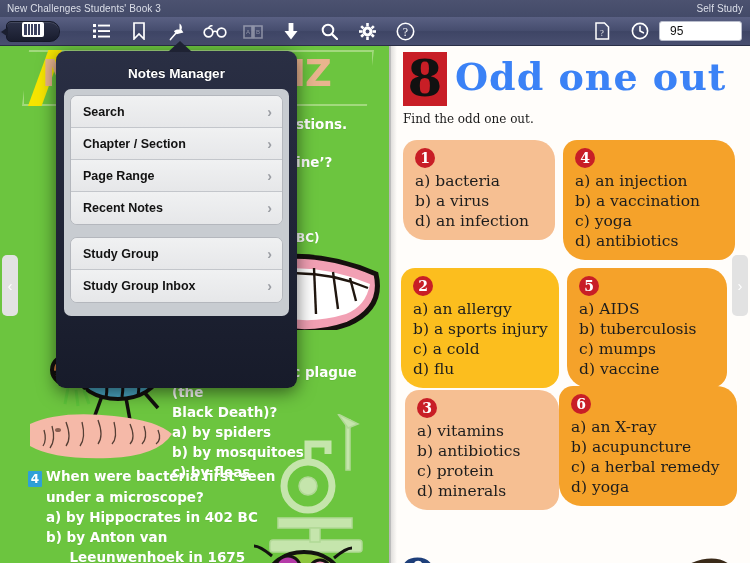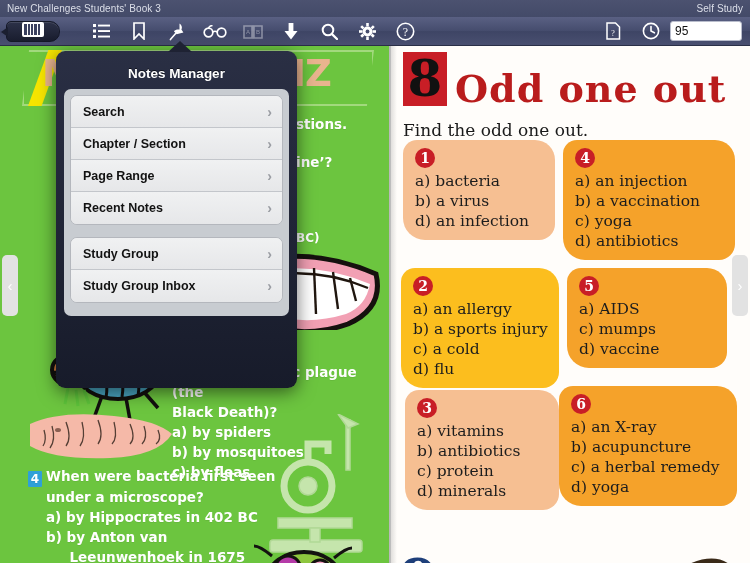--- a/index.html
+++ b/index.html
@@ -46,23 +46,23 @@
     display:flex; align-items:center; justify-content:center;
     box-shadow: inset 0 1px 0 rgba(255,255,255,.12);
   }
   .shelf-btn::before{
     content:""; position:absolute; left:-6px; top:5px;
     width:0;height:0;border-top:5px solid transparent;border-bottom:5px solid transparent;
     border-right:7px solid #1b1f30;
   }
   .tb-gap { flex: 1; }
   .page-input {
-    width: 72px; height: 20px; margin-right: 8px;
+    width: 83px; height: 20px; margin-right: 8px;
     background: #fff; border: 1px solid #b9bdcc; border-radius: 3px;
-    font-size: 12px; color: #111; padding: 0 4px;
+    font-size: 12px; color: #111; padding: 0 10px;
     font-family: "Liberation Sans", sans-serif;
   }
   .tb-icon.dim svg { opacity: .38; }
 
   
   .spread {
     position: absolute; left: 0; top: 46px; width: 750px; height: 517px;
     background: #fff;
     display: flex;
   }
@@ -150,29 +150,29 @@
     position:absolute; left:0; top:0; width:44px; height:54px;
     background:#c81e26;
     display:flex; align-items:center; justify-content:center;
   }
   .rp-badge span{
     font-family:"DejaVu Serif", serif;
     font-size:50px; font-weight:bold; color:#111;
     line-height:46px;
   }
   .rp-title {
-    position:absolute; left:52px; top:14px;
+    position:absolute; left:52px; top:2px;
     font-family:"DejaVu Serif", serif;
-    font-size:38px; font-weight:bold; color:#b91c1c;
+    font-size:38px; font-weight:bold; color:#3b82f6;
     white-space:nowrap; letter-spacing:1px;
   }
   .rp-sub {
     position:absolute; left:12px; top:66px;
     font-family:"DejaVu Serif", serif;
-    font-size:17px; color:#1a1a1a;margin-top:8px;
+    font-size:12px; color:#1a1a1a;
   }
   .bubble {
     position:absolute;
     padding:8px 10px 9px 12px;
     font-family:"DejaVu Serif", serif;
     font-size:15.5px; line-height:20px; color:#1d1d1d;
     border-radius:14px 20px 16px 22px;
   }
   .bubble .bnum {
     display:block;
@@ -548,20 +548,21 @@
         <span class="bnum">2</span>
         <div>a) an allergy</div>
         <div>b) a sports injury</div>
         <div>c) a cold</div>
         <div>d) flu</div>
       </div>
 
       <div class="bubble b-orange" style="left:176px; top:222px; width:160px;">
         <span class="bnum">5</span>
         <div>a) AIDS</div>
+        <div>b) tuberculosis</div>
         <div>c) mumps</div>
         <div>d) vaccine</div>
       </div>
 
       <div class="bubble b-peach" style="left:14px; top:344px; width:154px;">
         <span class="bnum">3</span>
         <div>a) vitamins</div>
         <div>b) antibiotics</div>
         <div>c) protein</div>
         <div>d) minerals</div>

